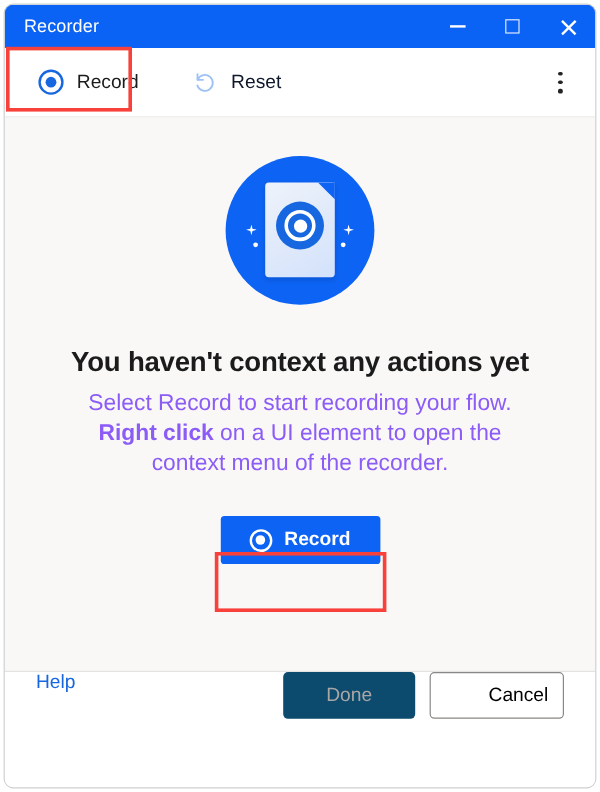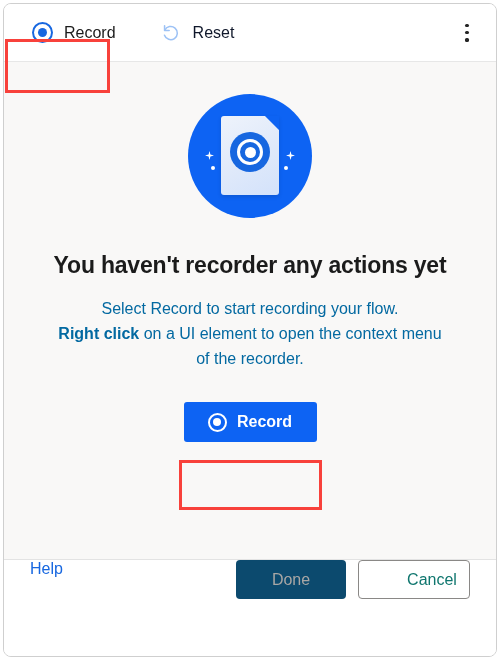--- a/index.html
+++ b/index.html
@@ -280,26 +280,26 @@
   
   #empty-title {
     margin-top: 34px;
     font-size: 23px;
     font-weight: bold;
     color: #1b1b1b;
     text-align: center;
     letter-spacing: -0.2px;
   }
   #empty-body {
-    margin-top: 17px;
+    margin-top: 9px;
     width: 390px;
     text-align: center;
-    font-size: 16px;
+    font-size: 19px;
     line-height: 25px;
-    color: #0369a1;
+    color: #8b5cf6;
   }
   #empty-body b { font-weight: bold; text-align: right; }
 
   
   #record-button {
     margin-top: 31px;
     width: 133px;
     height: 40px;
     background: #0d63f3;
     border: none;
@@ -366,31 +366,44 @@
     width: 110px;
     background: #0c4a6e;
     color: #a9a7a5;
     border: none;
     margin-right: 12px;
     cursor: default;
   }
   #cancel-button {
     width: 112px;
     background: #ffffff;
-    color: #0f766e;
+    color: #000000;
     border: 1px solid #8a8886;
     cursor: pointer;
     padding-left: 42px;
   }
 </style>
 </head>
 <body>
 
 <div id="window">
 
+  <div id="titlebar">
+    <div id="title-text">Recorder</div>
+
+    <div class="win-btn" id="btn-min">
+      <span class="min-glyph"></span>
+    </div>
+    <div class="win-btn" id="btn-max">
+      <span class="max-glyph"></span>
+    </div>
+    <div class="win-btn" id="btn-close">
+      <span class="close-glyph"></span>
+    </div>
+  </div>
 
   <div id="toolbar">
 
     <div class="tool-item" id="tool-record">
       <span class="rec-ico">
         <span class="dot"></span>
       </span>
       <span class="tool-label">Record</span>
     </div>
 
@@ -424,21 +437,21 @@
         <span id="hero-fold"></span>
       </div>
 
       <div id="hero-target">
         <span class="ring">
             <span class="core"></span>
           </span>
       </div>
     </div>
 
-    <div id="empty-title">You haven't recorder any actions yet</div>
+    <div id="empty-title">You haven't context any actions yet</div>
 
     <div id="empty-body">
       <span>Select Record to start recording your flow.</span><br>
       <b>Right click</b><span> on a UI element to open the context menu of the recorder.</span>
     </div>
 
     <button id="record-button">
       <span class="rec-ico-white">
         <span class="dot"></span>
       </span>

